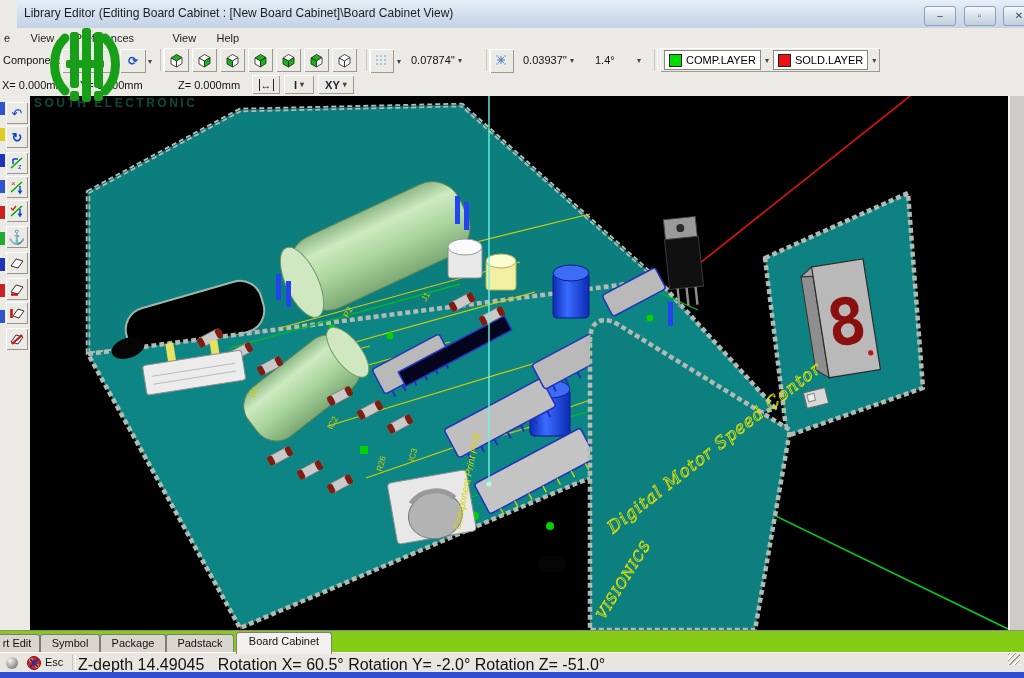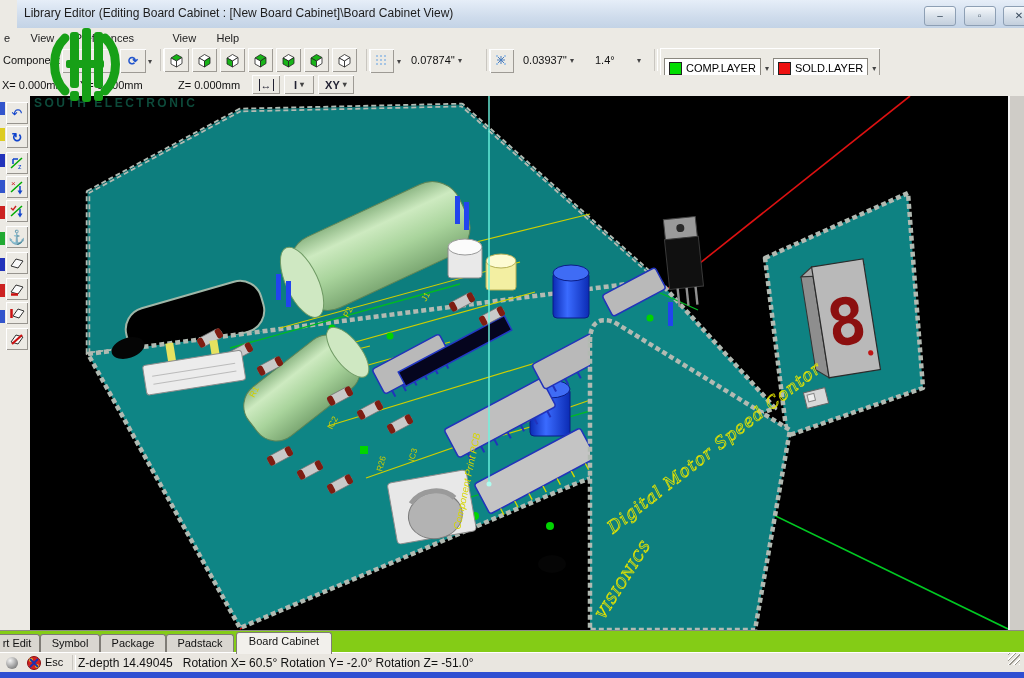--- a/index.html
+++ b/index.html
@@ -47,21 +47,21 @@
   #tabrow{left:0;top:630px;width:1024px;height:22px;background:#84cc16;border-top:1px solid #8d8a84;}
   .tab{position:absolute;top:3px;height:18px;background:#d9d6d0;border:1px solid #7f7c76;border-bottom:none;
     border-radius:3px 3px 0 0;font-size:11px;color:#111;text-align:center;line-height:17px;}
   .tab.active{top:1px;height:21px;background:#f2f0ec;z-index:2;}
   
   #statusbar{left:0;top:652px;width:1024px;height:20px;background:#e9e6e0;border-top:1px solid #fff;}
   #status-sphere{left:6px;top:4px;width:12px;height:12px;border-radius:50%;
     background:radial-gradient(circle at 35% 30%,#f4f4f4,#8a8a8a 70%,#5c5c5c);}
   #esc-label{left:45px;top:3px;font-size:11px;color:#111;}
   #status-sep{left:68px;top:2px;height:15px;}
-  #status-text{left:78px;top:3px;font-size:12px;color:#111;white-space:pre;}
+  #status-text{left:78px;top:3px;font-size:16px;color:#111;white-space:pre;}
   #grip{right:4px;bottom:8px;width:12px;height:12px;
     background:repeating-linear-gradient(135deg,#fff 0 1px,#9a978f 1px 2px,transparent 2px 4px);}
   #bottomstrip{left:0;top:672px;width:1024px;height:6px;background:#2e4fd2;}
 </style>
 </head>
 <body>
 
 <div id="titlebar" class="abs">
   <span id="title-text" class="abs">Library Editor (Editing Board Cabinet : [New Board Cabinet]\Board Cabinet View)</span>
   <span id="winbtns" class="abs">
@@ -184,21 +184,21 @@
   <span class="combo abs" style="left:520px;top:3px">
     <span>0.03937''</span>
     <span class="ddarrow">▾</span>
   </span>
   <span class="combo abs" style="left:592px;top:3px;width:46px;justify-content:space-between">
     <span>1.4°</span>
     <span class="ddarrow">▾</span>
   </span>
   <span class="vsep abs" style="left:650px;top:3px"></span>
 
-  <span class="abs" style="left:660px;top:2px;height:24px;display:inline-flex;align-items:center;gap:4px;padding:8px 4px;box-shadow:inset 1px 1px 0 #fff,inset -1px -1px 0 #9d9a94;">
+  <span class="abs" style="left:660px;top:2px;height:24px;display:inline-flex;align-items:center;gap:4px;padding:0 4px;box-shadow:inset 1px 1px 0 #fff,inset -1px -1px 0 #9d9a94;">
     <span class="layerfield">
       <span class="swatch" style="background:#00dd00"></span>
       <span>COMP.LAYER</span>
     </span>
     <span class="ddarrow">▾</span>
     <span class="layerfield">
       <span class="swatch" style="background:#ee1111"></span>
       <span>SOLD.LAYER</span>
     </span>
     <span class="ddarrow">▾</span>

